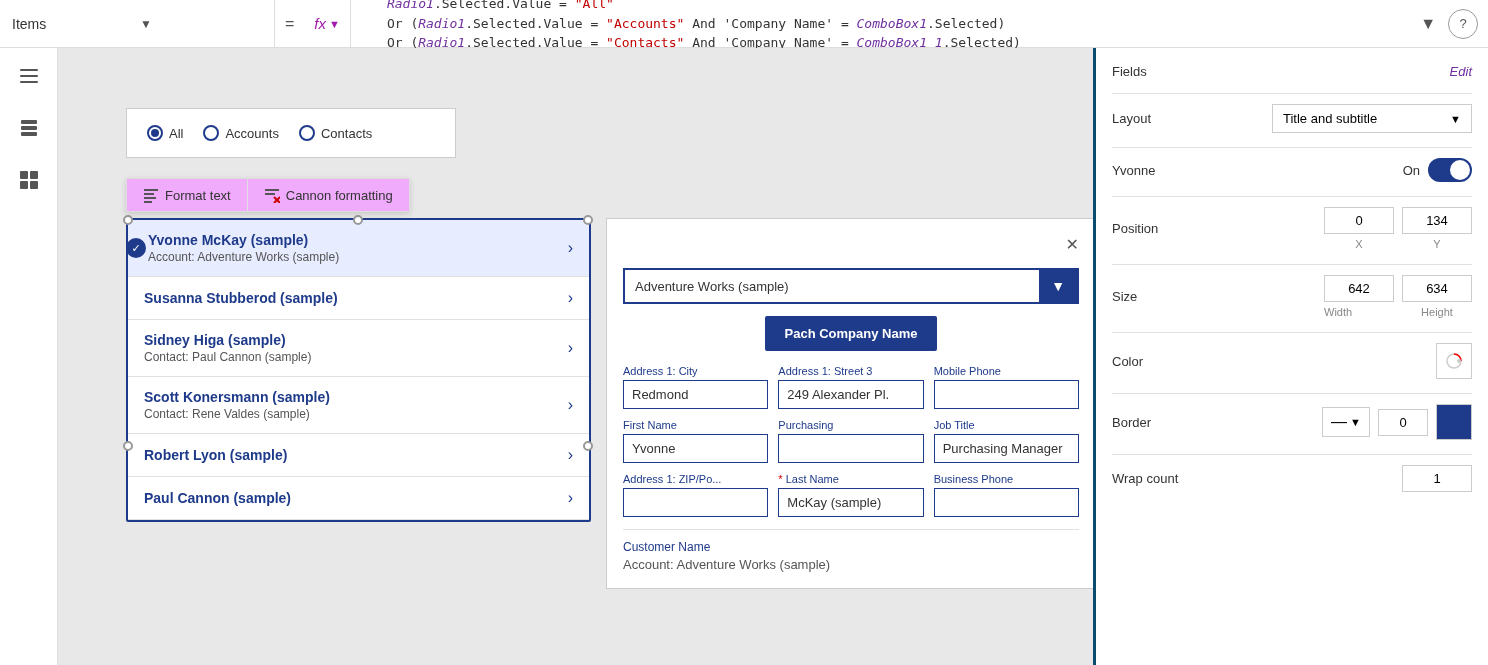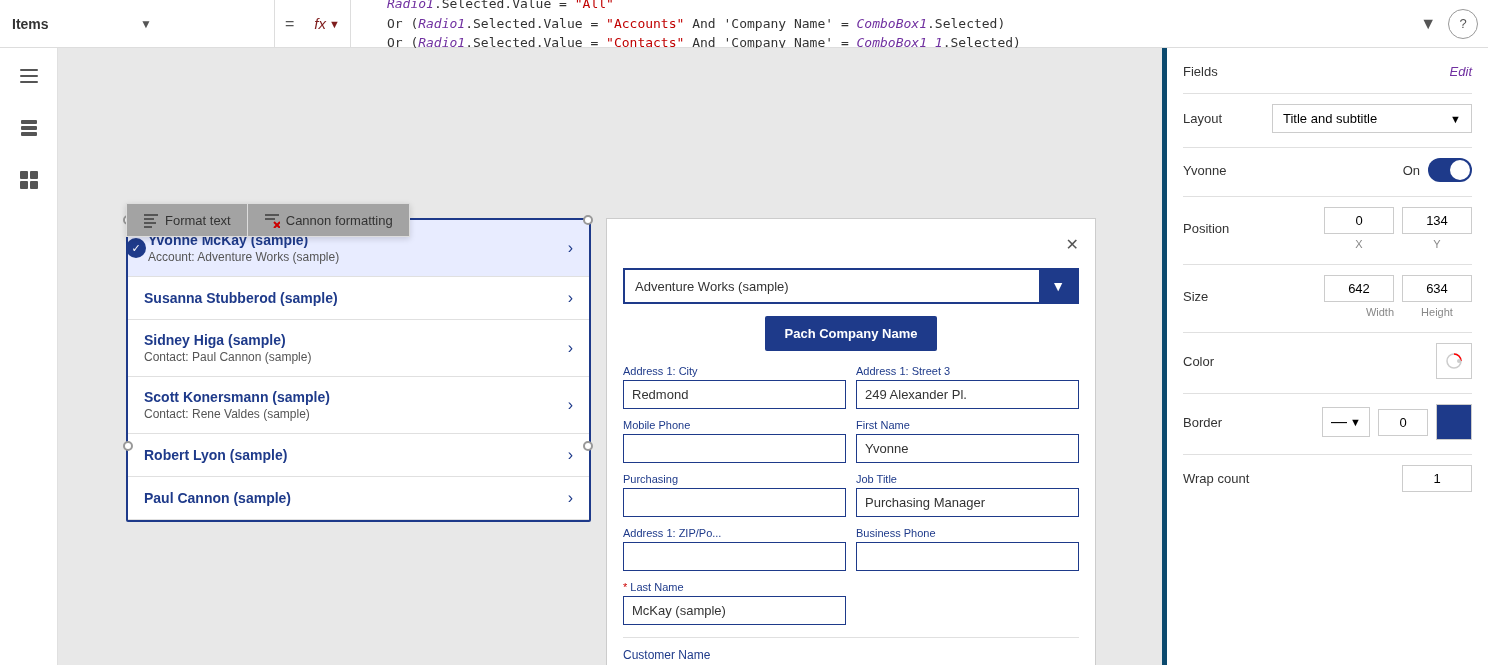--- a/index.html
+++ b/index.html
@@ -17,33 +17,33 @@
     .items-dropdown {
       display: flex;
       align-items: center;
       gap: 6px;
       padding: 0 12px;
       height: 100%;
       border-right: 1px solid #ddd;
       min-width: 275px;
       cursor: pointer;
     }
-    .items-dropdown span { font-size: 14px; font-weight: 700; color: #333; flex: 1; }
+    .items-dropdown span { font-size: 14px; font-weight: 400; color: #333; flex: 1; }
     .equals-sign { padding: 0 10px; font-size: 16px; color: #555; }
     .fx-btn {
       display: flex;
       align-items: center;
       gap: 3px;
       padding: 0 10px;
       border-right: 1px solid #ddd;
       height: 100%;
       cursor: pointer;
       font-style: italic;
       font-size: 14px;
-      color: #7f1d1d;
+      color: #a21caf;
     }
     .formula-bar {
       flex: 1;
       padding: 6px 12px;
       font-family: 'Consolas', monospace;
       font-size: 13px;
       color: #333;
       line-height: 1.5;
       overflow: hidden;
     }
@@ -102,23 +102,23 @@
     .canvas-area {
       flex: 1;
       background: #e8e8e8;
       position: relative;
       overflow: hidden;
     }
 
     
     .format-toolbar {
       position: absolute;
-      top: 155px;
+      top: 130px;
       left: 68px;
-      background: #a3a3a3;
+      background: #f0abfc;
       border: 1px solid #ddd;
       display: flex;
       align-items: flex-end;
       z-index: 10;
       box-shadow: 0 2px 6px rgba(0,0,0,0.15);
     }
     .format-toolbar-btn {
       display: flex;
       align-items: center;
       gap: 6px;
@@ -273,21 +273,21 @@
       font-size: 13px;
       font-weight: 600;
       cursor: pointer;
       display: block;
       margin: 0 auto 14px auto;
       border-radius: 2px;
     }
 
     .form-grid {
       display: grid;
-      grid-template-columns: 1fr 1fr;
+      grid-template-columns: 1fr 1fr 1fr;
       gap: 10px;
     }
     .form-field {}
     .form-label { font-size: 11px; color: #1e3a8a; margin-bottom: 3px; }
     .form-label.required::before { content: '* '; color: #c00; }
     .form-input {
       width: 100%;
       border: 1px solid #1e3a8a;
       padding: 6px 8px;
       font-size: 13px;
@@ -298,23 +298,23 @@
     .customer-name-row {
       margin-top: 12px;
       border-top: 1px solid #e0e0e0;
       padding-top: 10px;
     }
     .customer-name-label { font-size: 12px; color: #1e3a8a; margin-bottom: 3px; }
     .customer-name-value { font-size: 13px; color: #555; }
 
     
     .props-panel {
-      width: 326px;
+      width: 395px;
       background: #fff;
-      border-left: 5px solid #0c4a6e;
+      border-left: 3px solid #0c4a6e;
       padding: 16px;
       overflow-y: auto;
     }
     .props-row {
       display: flex;
       align-items: center;
       justify-content: space-between;
       margin-bottom: 14px;
     }
     .props-label { font-size: 13px; color: #333; }
@@ -470,20 +470,34 @@
         <rect x="1" y="1" width="8" height="8" rx="1" fill="#555"></rect>
         <rect x="11" y="1" width="8" height="8" rx="1" fill="#555"></rect>
         <rect x="1" y="11" width="8" height="8" rx="1" fill="#555"></rect>
         <rect x="11" y="11" width="8" height="8" rx="1" fill="#555"></rect>
       </svg>
     </div>
   </div>
 
   <div class="canvas-area">
 
+    <div class="radio-group">
+      <div class="radio-item">
+        <div class="radio-circle filled"></div>
+        <span class="radio-label">All</span>
+      </div>
+      <div class="radio-item">
+        <div class="radio-circle"></div>
+        <span class="radio-label">Accounts</span>
+      </div>
+      <div class="radio-item">
+        <div class="radio-circle"></div>
+        <span class="radio-label">Contacts</span>
+      </div>
+    </div>
 
     <div class="format-toolbar">
       <div class="format-toolbar-btn">
         <svg width="16" height="16" viewBox="0 0 16 16" fill="none">
           <rect x="1" y="2" width="14" height="2" fill="#555"></rect>
           <rect x="1" y="6" width="10" height="2" fill="#555"></rect>
           <rect x="1" y="10" width="12" height="2" fill="#555"></rect>
           <rect x="1" y="14" width="8" height="2" fill="#555"></rect>
         </svg>
         <span>Format text</span>
@@ -586,26 +600,26 @@
         </div>
         <div class="form-field">
           <div class="form-label">Job Title</div>
           <input class="form-input" value="Purchasing Manager" style="">
         </div>
         <div class="form-field">
           <div class="form-label">Address 1: ZIP/Po...</div>
           <input class="form-input" value="" style="">
         </div>
         <div class="form-field">
+          <div class="form-label required">Last Name</div>
+          <input class="form-input" value="McKay (sample)" style="">
+        </div>
+        <div class="form-field">
           <div class="form-label">Business Phone</div>
           <input class="form-input" value="" style="">
-        </div>
-        <div class="form-field">
-          <div class="form-label required">Last Name</div>
-          <input class="form-input" value="McKay (sample)" style="">
         </div>
       </div>
 
       <div class="customer-name-row">
         <div class="customer-name-label">Customer Name</div>
         <div class="customer-name-value">Account: Adventure Works (sample)</div>
       </div>
     </div>
 
   </div>
@@ -658,21 +672,21 @@
     <hr class="section-divider">
 
     <div class="props-row">
       <span class="props-label">Size</span>
       <div style="display:flex;flex-direction:column;gap:4px;">
         <div class="input-group">
           <input class="num-input" value="642" style="">
           <input class="num-input" value="634" style="">
         </div>
         <div class="input-sub">
-          <span class="input-sublabel" style="width:70px;text-align:right;">Width</span>
+          <span class="input-sublabel" style="width:70px;text-align:left;">Width</span>
           <span class="input-sublabel" style="width:70px;text-align:center;">Height</span>
         </div>
       </div>
     </div>
 
     <hr class="section-divider">
 
     <div class="props-row">
       <span class="props-label">Color</span>
       <div class="color-swatch">

